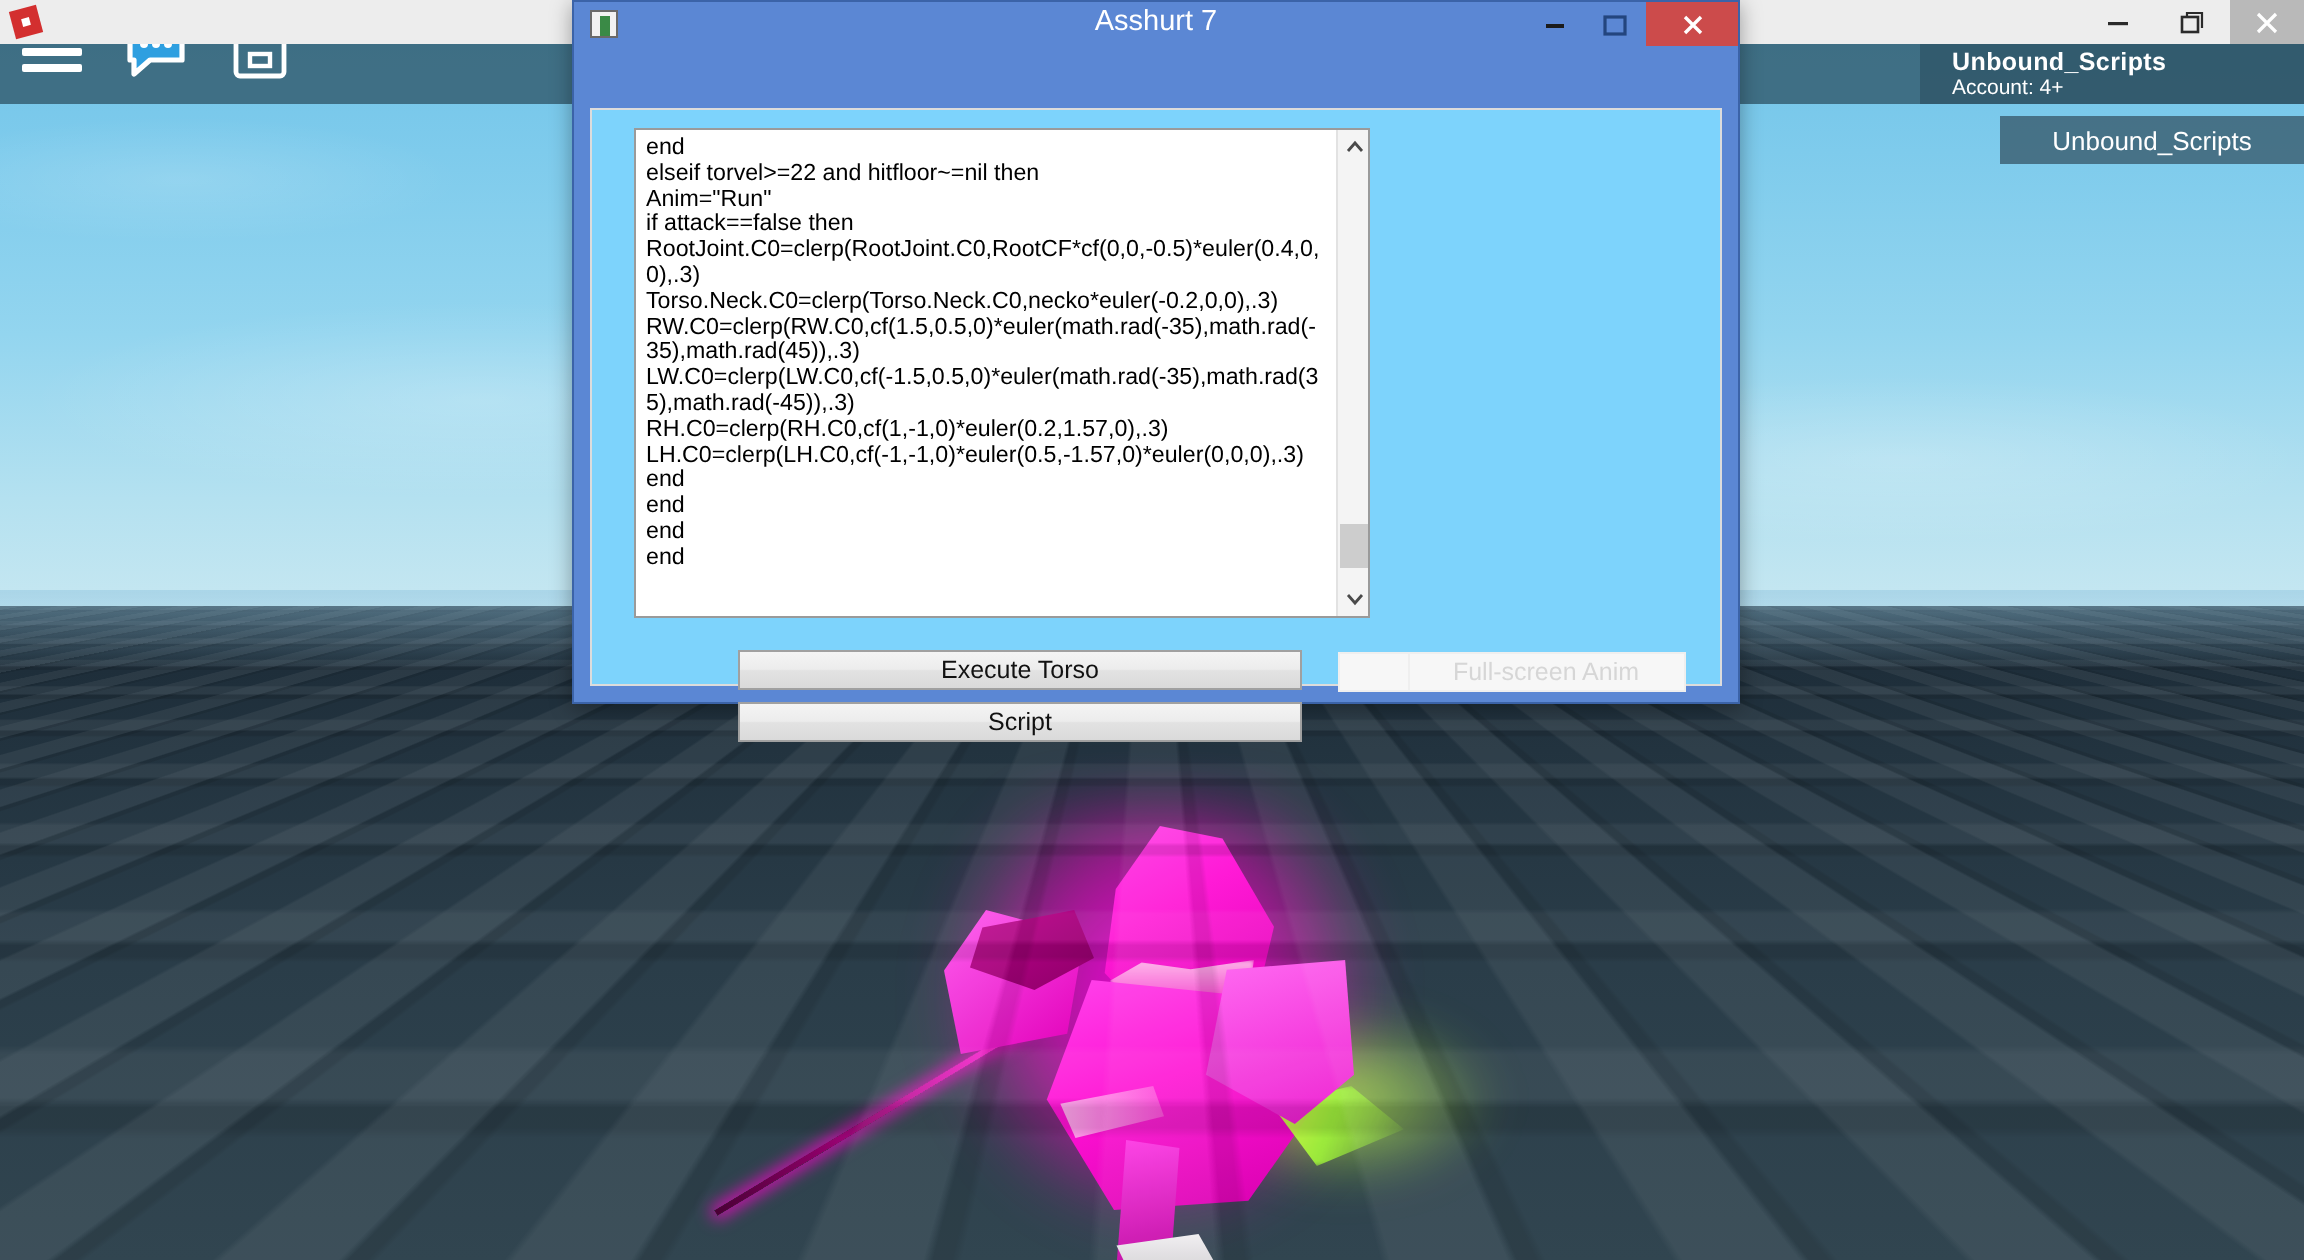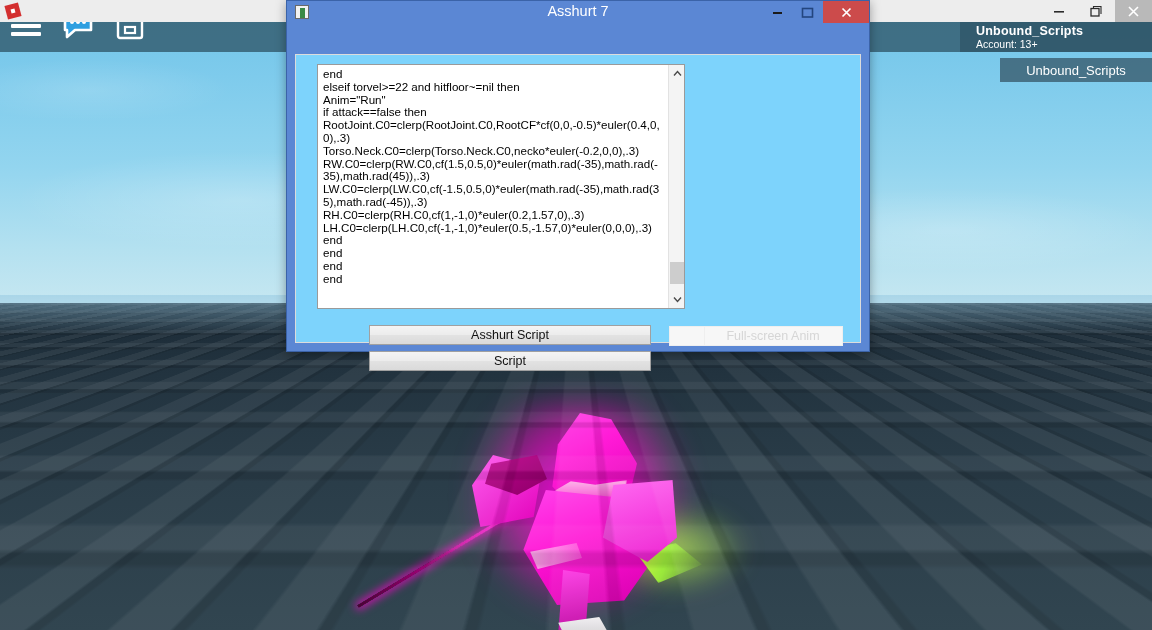--- a/index.html
+++ b/index.html
@@ -313,21 +313,21 @@
       <svg width="28" height="30" viewBox="0 0 28 30">
         <path d="M10 6 a4 4 0 0 1 8 0" fill="none" stroke="#ffffff" stroke-width="2.4"></path>
         <path d="M4 9 h20 a2 2 0 0 1 2 2 v14 a2 2 0 0 1 -2 2 h-20 a2 2 0 0 1 -2 -2 v-14 a2 2 0 0 1 2 -2 z" fill="none" stroke="#ffffff" stroke-width="2.4"></path>
         <rect x="9" y="16" width="10" height="6" fill="none" stroke="#ffffff" stroke-width="2.2"></rect>
       </svg>
     </div>
   </div>
 
   <div id="player-panel">
     <div id="player-name">Unbound_Scripts</div>
-    <div id="player-account">Account: 13+</div>
+    <div id="player-account">Account: 4+</div>
   </div>
   <div id="player-list-entry">Unbound_Scripts</div>
 </div>
 
 <div id="os-leftbar"></div>
 <svg id="roblox-logo" viewBox="0 0 18 18">
   <g transform="rotate(-15 9 9)">
     <rect x="2" y="2" width="14" height="14" fill="#d32f2f"></rect>
     <rect x="7" y="7" width="4" height="4" fill="#ffffff"></rect>
   </g>
@@ -400,18 +400,18 @@
         </div>
         <div id="sb-thumb"></div>
         <div class="sb-arrow" id="sb-down">
           <svg width="9" height="7" viewBox="0 0 9 7">
             <path d="M1 1.5 L4.5 5.5 L8 1.5" fill="none" stroke="#4a4a4a" stroke-width="1.4"></path>
           </svg>
         </div>
       </div>
     </div>
 
-    <div class="win-button" id="execute-button">Asshurt Script</div>
+    <div class="win-button" id="execute-button">Execute Torso</div>
     <div class="win-button" id="clear-button">Script</div>
 
     <div id="fullscreen-snip">Full-screen Anim</div>
   </div>
 </div>
 
 </body></html>

